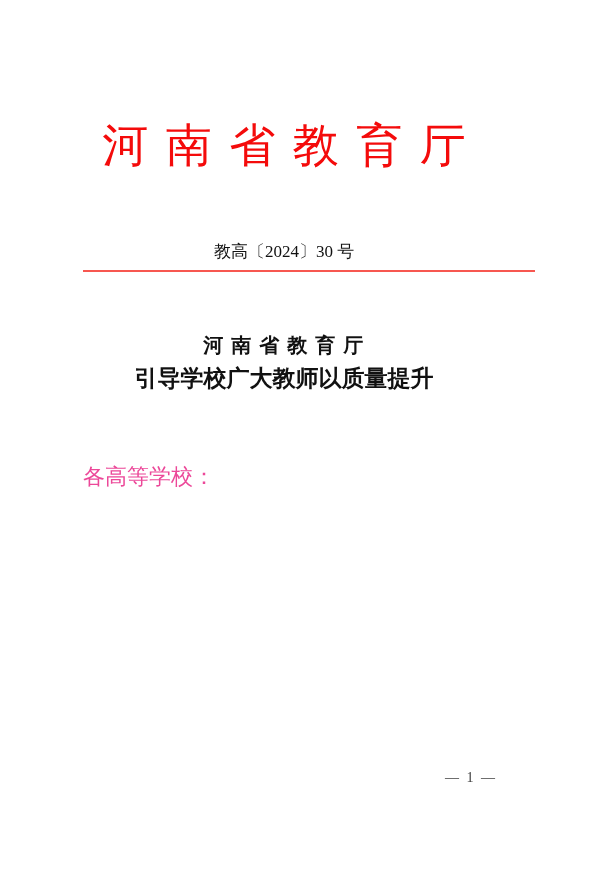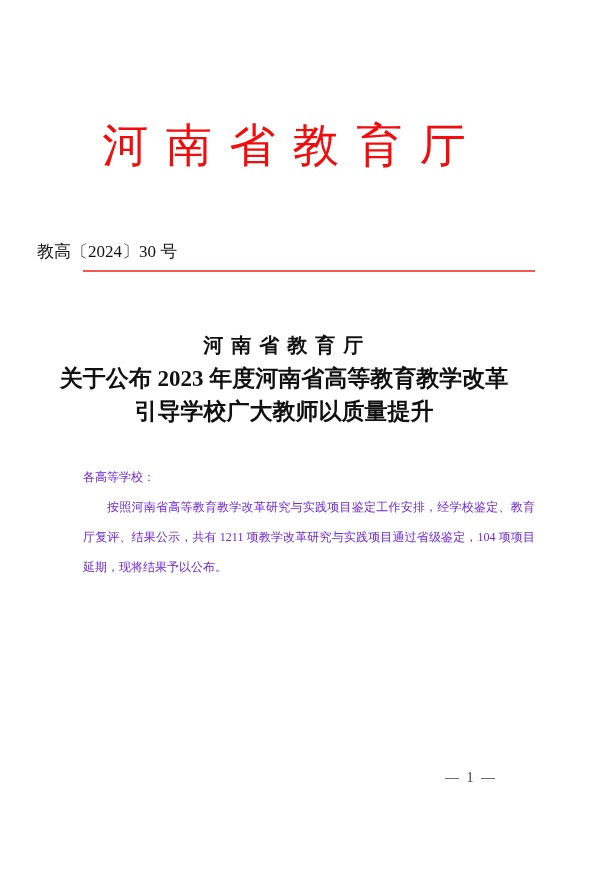--- a/index.html
+++ b/index.html
@@ -28,24 +28,24 @@
     color: #f40b0b;
     letter-spacing: 3px;
     text-indent: 3px;
     white-space: nowrap;
   }
   .doc-no {
     position: absolute;
     top: 241px;
     left: 0;
     width: 100%;
+    text-align: center;
     font-size: 17px;
     line-height: 22px;
     color: #111111;
-    padding-left: 37px;
   }
   .red-rule {
     position: absolute;
     top: 270px;
     left: 83px;
     width: 452px;
     height: 2px;
     background: #f75750;
   }
   .title-block {
@@ -66,24 +66,24 @@
   .title-line-2 {
     font-size: 23px;
     line-height: 33px;
     white-space: nowrap;
   }
   .body-text {
     position: absolute;
     top: 462px;
     left: 83px;
     width: 452px;
-    font-size: 12px;
+    font-size: 22px;
     line-height: 30px;
     text-align: justify;
-    color: #6d28d9;
+    color: #ec4899;
   }
   .body-text p {
     margin: 0;
   }
   .para {
     text-indent: 2em;
   }
   .page-number {
     position: absolute;
     top: 769px;
@@ -101,24 +101,22 @@
 <div class="page">
 
   <div class="red-head">河 南 省 教 育 厅</div>
 
   <div class="doc-no">教高〔2024〕30 号</div>
 
   <div class="red-rule"></div>
 
   <div class="title-block">
     <div class="title-line-1">河 南 省 教 育 厅</div>
-    <div class="title-line-2">关于公布 2023 年度河南省高等教育教学改革</div>
     <div class="title-line-2">引导学校广大教师以质量提升</div>
   </div>
 
   <div class="body-text">
     <p class="salutation">各高等学校：</p>
-    <p class="para">按照河南省高等教育教学改革研究与实践项目鉴定工作安排，经学校鉴定、教育厅复评、结果公示，共有 1211 项教学改革研究与实践项目通过省级鉴定，104 项项目延期，现将结果予以公布。</p>
   </div>
 
   <div class="page-number">— 1 —</div>
 
 </div>
 
 </body></html>

